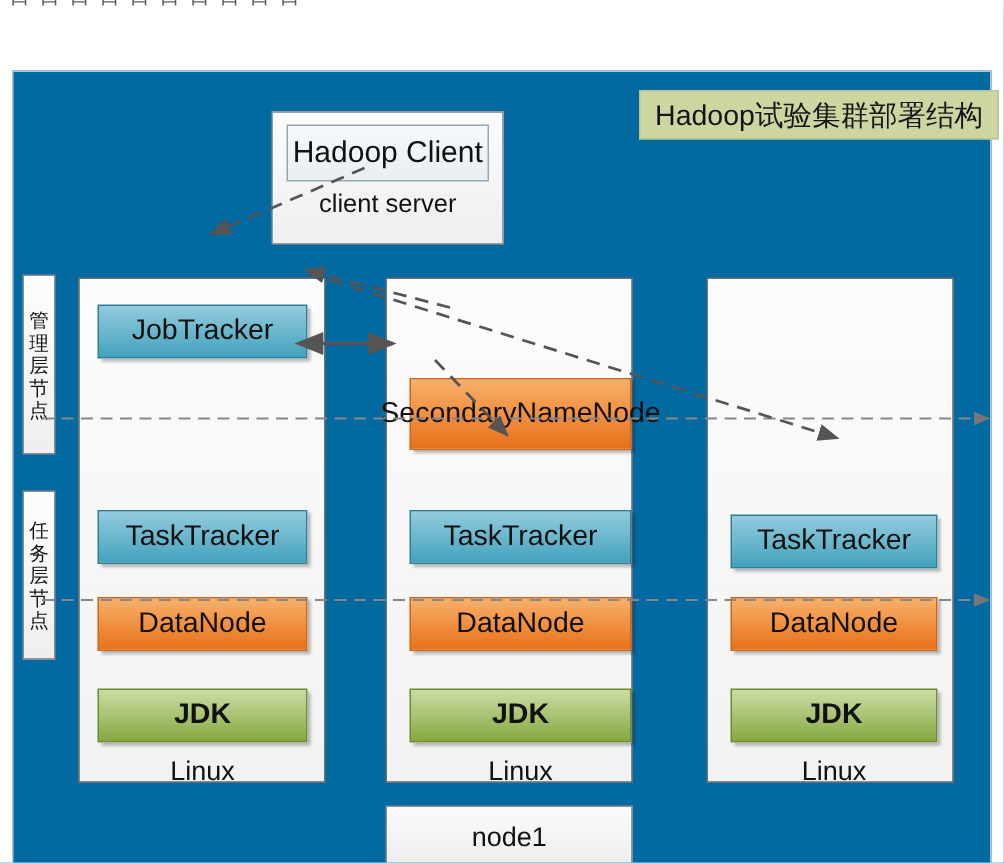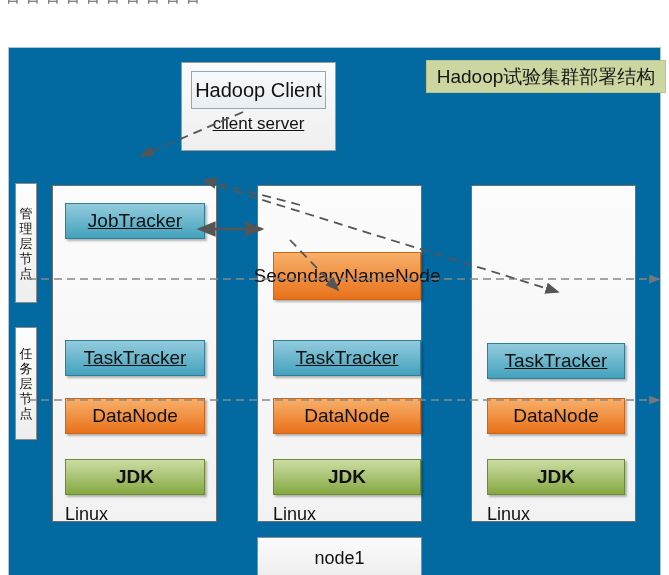--- a/index.html
+++ b/index.html
@@ -61,21 +61,21 @@
     justify-content: center;
     font-size: 19px;
     color: #151515;
     white-space: nowrap;
   }
 
   
   .client-card {
     position: absolute;
     left: 172px;
-    top: 14px;
+    top: 26px;
     width: 155px;
     height: 89px;
     background: linear-gradient(180deg,#fbfbfb 0%, #efefef 100%);
     border: 1px solid #9a9a9a;
     box-sizing: border-box;
     display: flex;
     flex-direction: column;
     align-items: center;
   }
   .client-btn {
@@ -89,21 +89,20 @@
     align-items: center;
     justify-content: center;
     font-size: 20px;
     color: #111;
     white-space: nowrap;
   }
   .client-sub {
     margin-top: 5px;
     font-size: 17px;
     color: #111;
-    text-decoration: underline;
   }
 
   
   .layer-label {
     position: absolute;
     width: 22px;
     background: linear-gradient(180deg,#fdfdfd 0%,#eeeeee 100%);
     border: 1px solid #8c8c8c;
     box-sizing: border-box;
     display: flex;
@@ -160,42 +159,41 @@
     justify-content: center;
     text-align: center;
     font-size: 19px;
     color: #111;
     box-sizing: border-box;
     box-shadow: 2px 2px 2px rgba(0,0,0,0.28);
   }
   .chip.blue {
     background: linear-gradient(180deg,#93cbdd 0%,#43a2bd 100%);
     border: 1px solid #2e7e97;
-    text-decoration: underline;
   }
   .chip.orange {
     background: linear-gradient(180deg,#f8b06a 0%,#e8711a 100%);
     border: 1px solid #cf6412;
   }
   .chip.green {
     background: linear-gradient(180deg,#ccdda4 0%,#85a841 100%);
     border: 1px solid #6c8c33;
     font-weight: bold;
   }
   .chip.tall {
     height: 48px;
     line-height: 22px;
   }
   .chip-2line { white-space: normal; line-height: 23px; }
 
   .os-label {
     position: absolute;
     font-size: 18px;
     color: #111;
-    text-align: left;
+    text-align: center;
     width: 140px;
   }
 
   
   .overlay {
     position: absolute;
     left: 0; top: 0;
     width: 669px;
     height: 575px;
     pointer-events: none;

